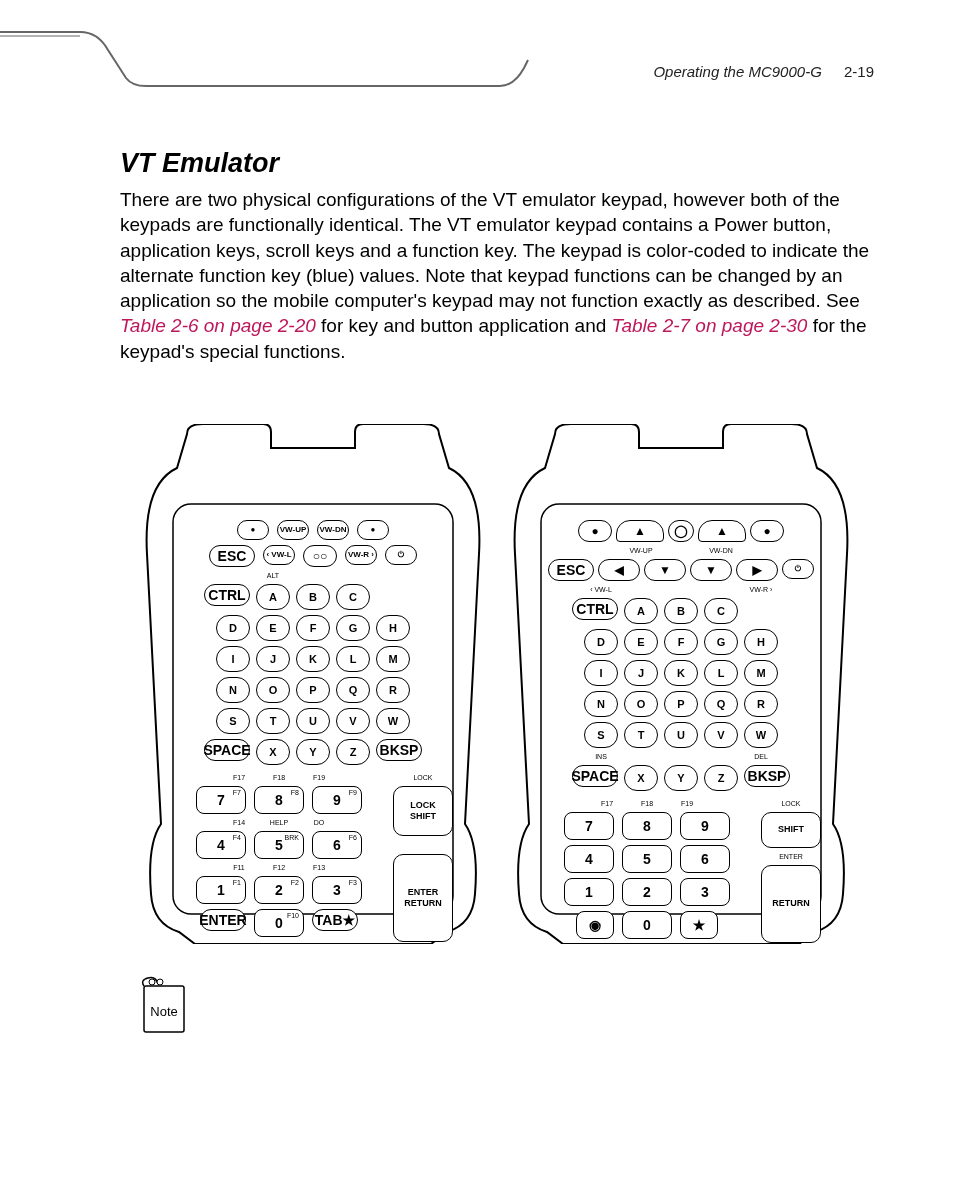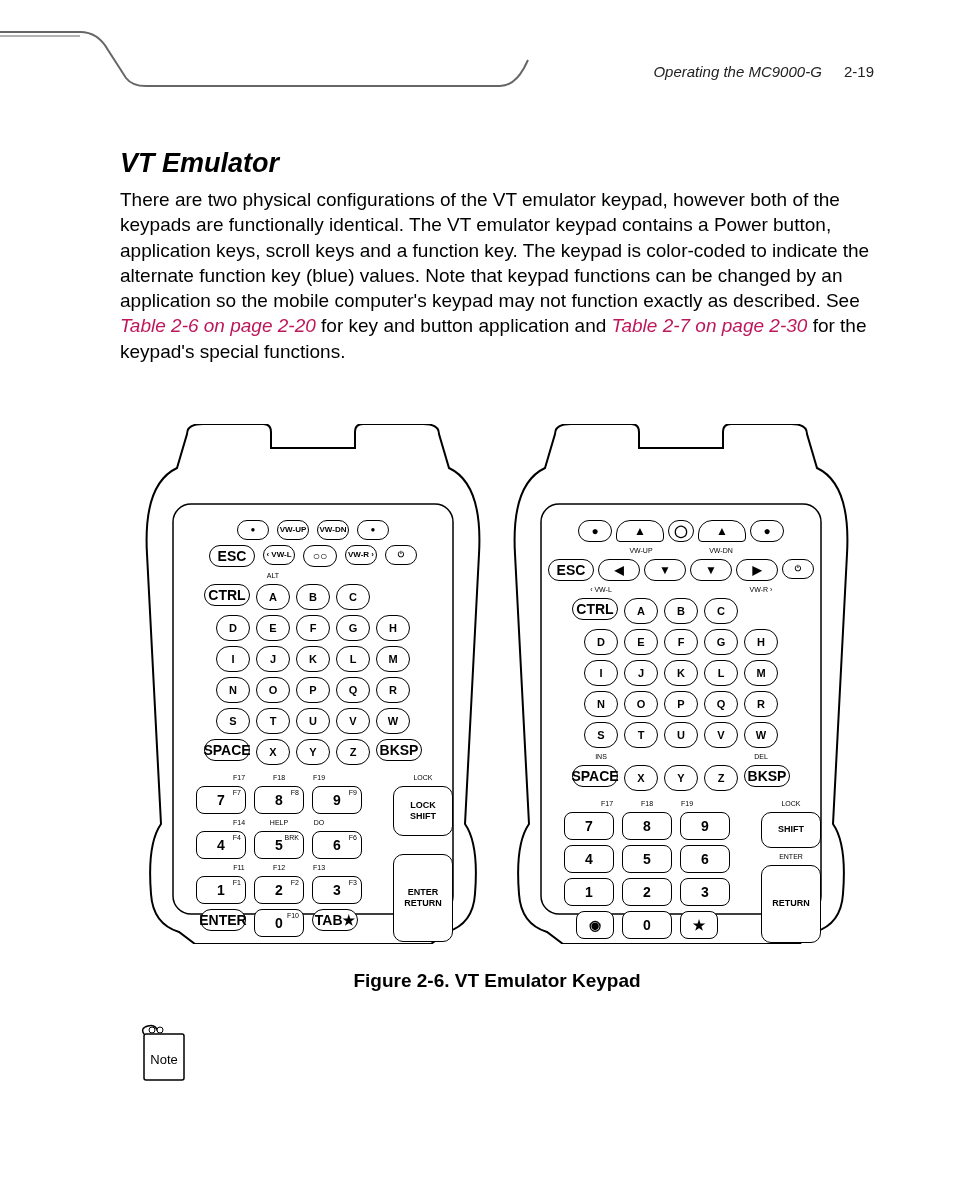--- a/index.html
+++ b/index.html
@@ -340,21 +340,20 @@
               <div class="tiny">LOCK</div>
               <span class="key wide" style="height:36px">SHIFT</span>
               <div class="tiny">ENTER</div>
               <span class="key wide" style="height:78px">RETURN</span>
             </div>
           </div>
         </div>
       </div>
     </div>
 
-    <div class="figcap">Figure 2-6.  VT Emulator Keypad</div>
 
     <div class="note-row">
       <svg class="note-icon" viewBox="0 0 52 60">
         <rect x="6" y="10" width="40" height="46" rx="2" fill="#fff" stroke="#000" stroke-width="1.5"></rect>
         <path d="M6 10 Q2 4 10 2 Q18 0 20 8" fill="none" stroke="#000" stroke-width="1.5"></path>
         <circle cx="14" cy="6" r="3" fill="#fff" stroke="#000"></circle>
         <circle cx="22" cy="6" r="3" fill="#fff" stroke="#000"></circle>
         <text x="26" y="40" text-anchor="middle" font-size="13" font-family="Arial">Note</text>
       </svg>
     </div>

